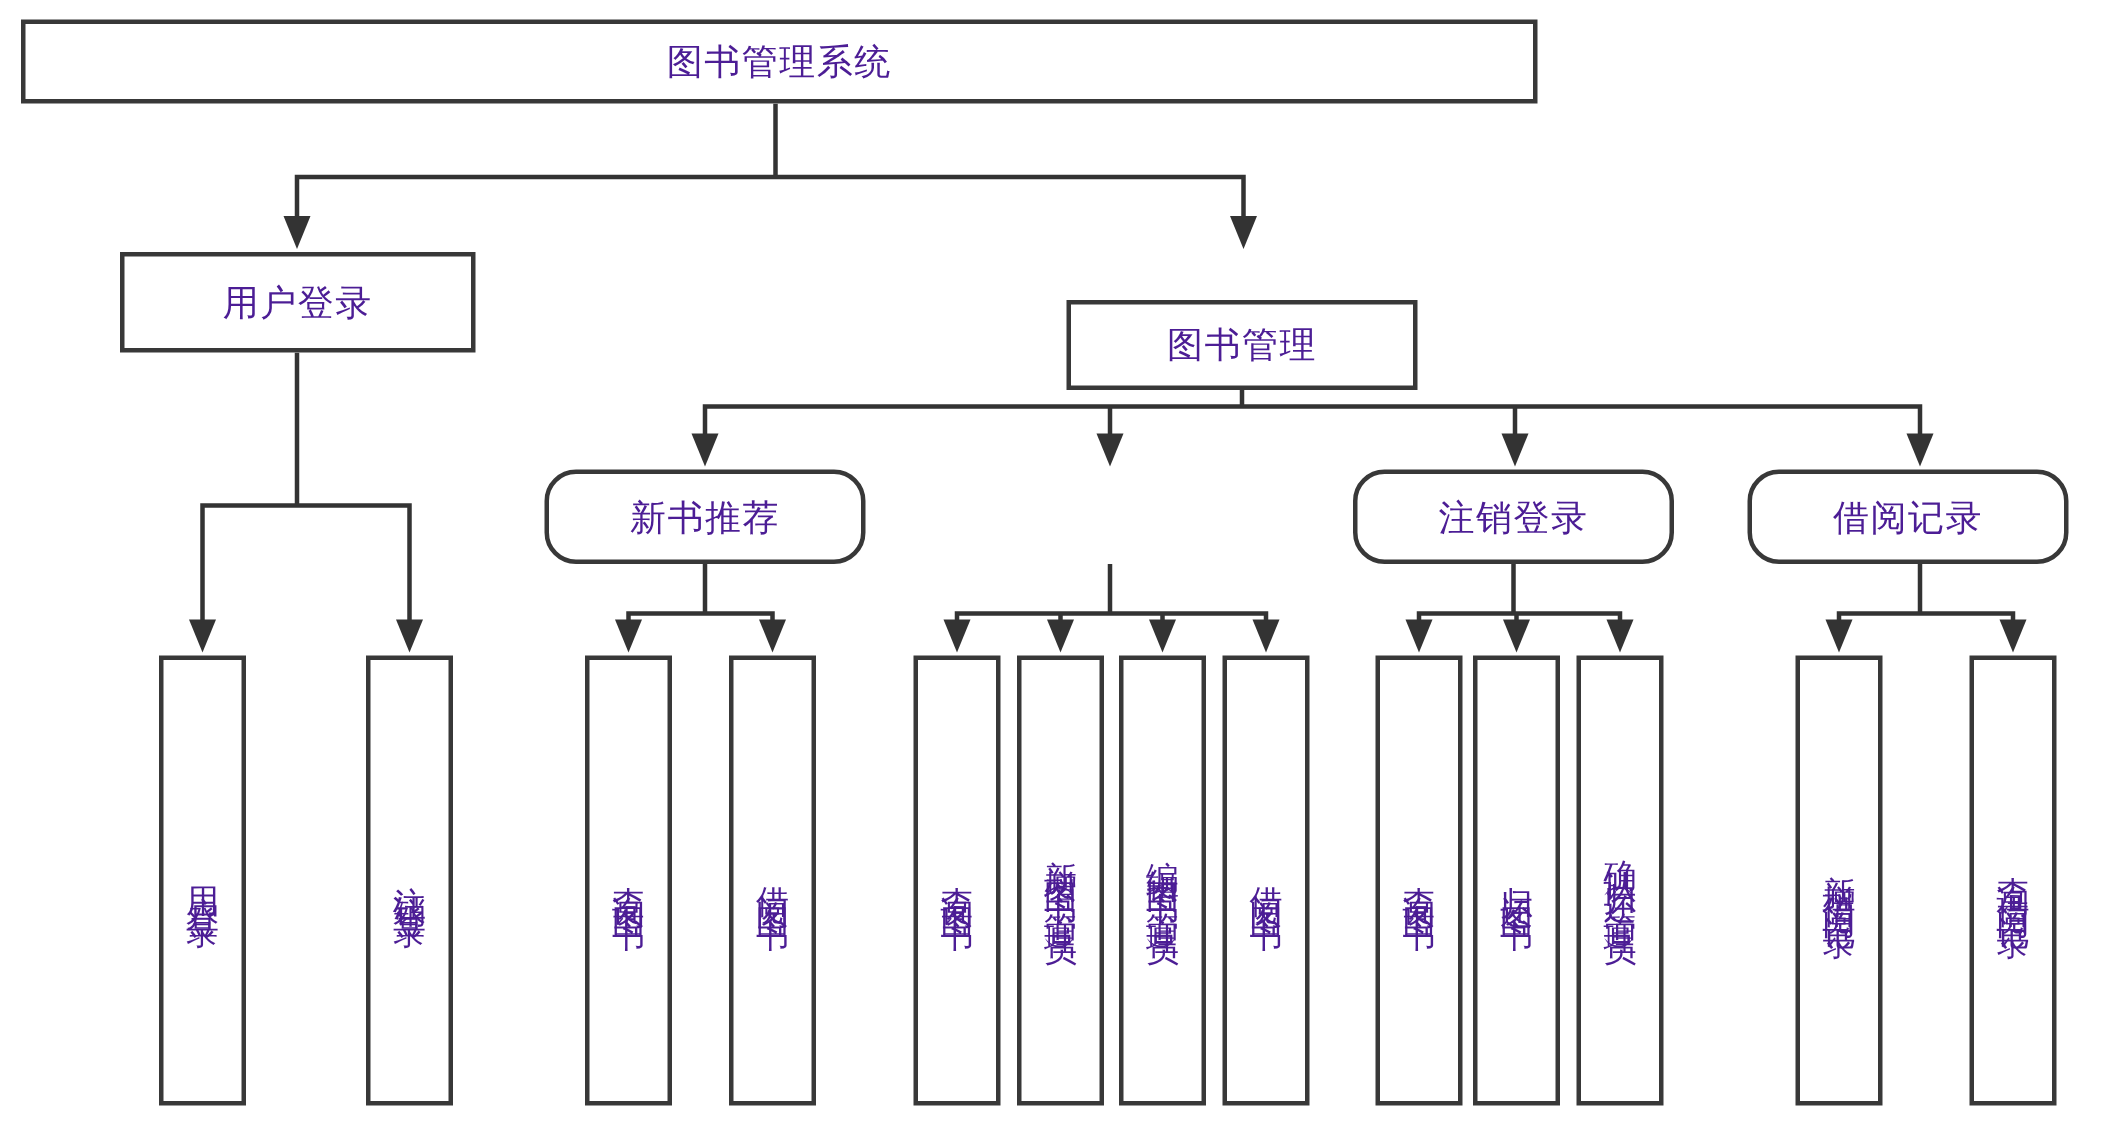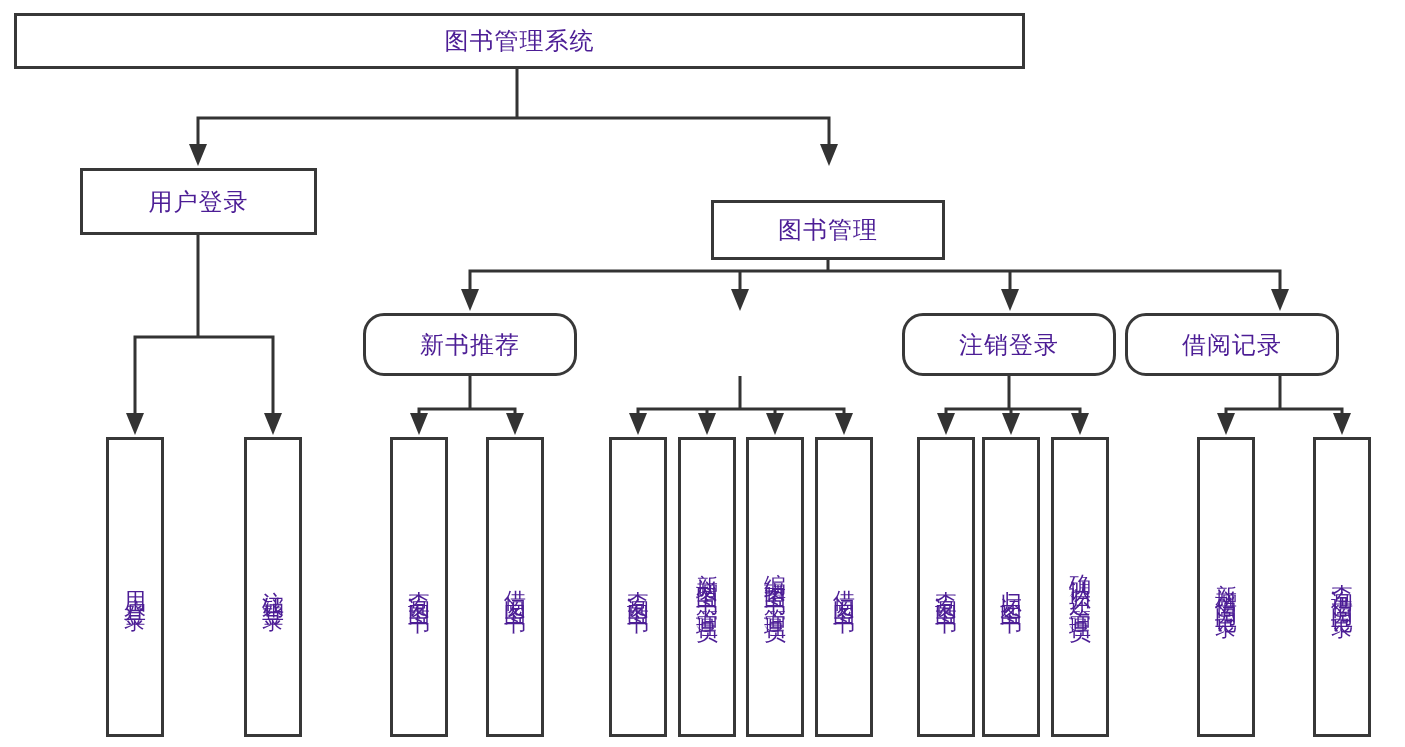--- a/index.html
+++ b/index.html
@@ -34,21 +34,21 @@
   .hlabel { font-size: 24px; letter-spacing: 1px; white-space: nowrap; }
 
   .box.root  { left: 14px;  top: 13px;  width: 1011px; height: 56px; }
   .box.lvl2a { left: 80px;  top: 168px; width: 237px;  height: 67px; }
   .box.lvl2b { left: 711px; top: 168px; width: 234px;  height: 60px; margin-top: 32px; }
 
   .box.lvl3  { top: 313px; height: 63px; width: 214px; border-radius: 21px; }
   .box.g1 { left: 363px; }
   .box.g2 { left: 633px; }
   .box.g3 { left: 902px; }
-  .box.g4 { left: 1125px; }
+  .box.g4 { left: 1165px; }
 
   .box.leaf { top: 437px; height: 300px; width: 58px; }
   .vtext {
     writing-mode: vertical-rl;
     text-orientation: mixed;
     font-size: 22px;
     line-height: 1.0;
     letter-spacing: 7px;
     white-space: nowrap;
   }

